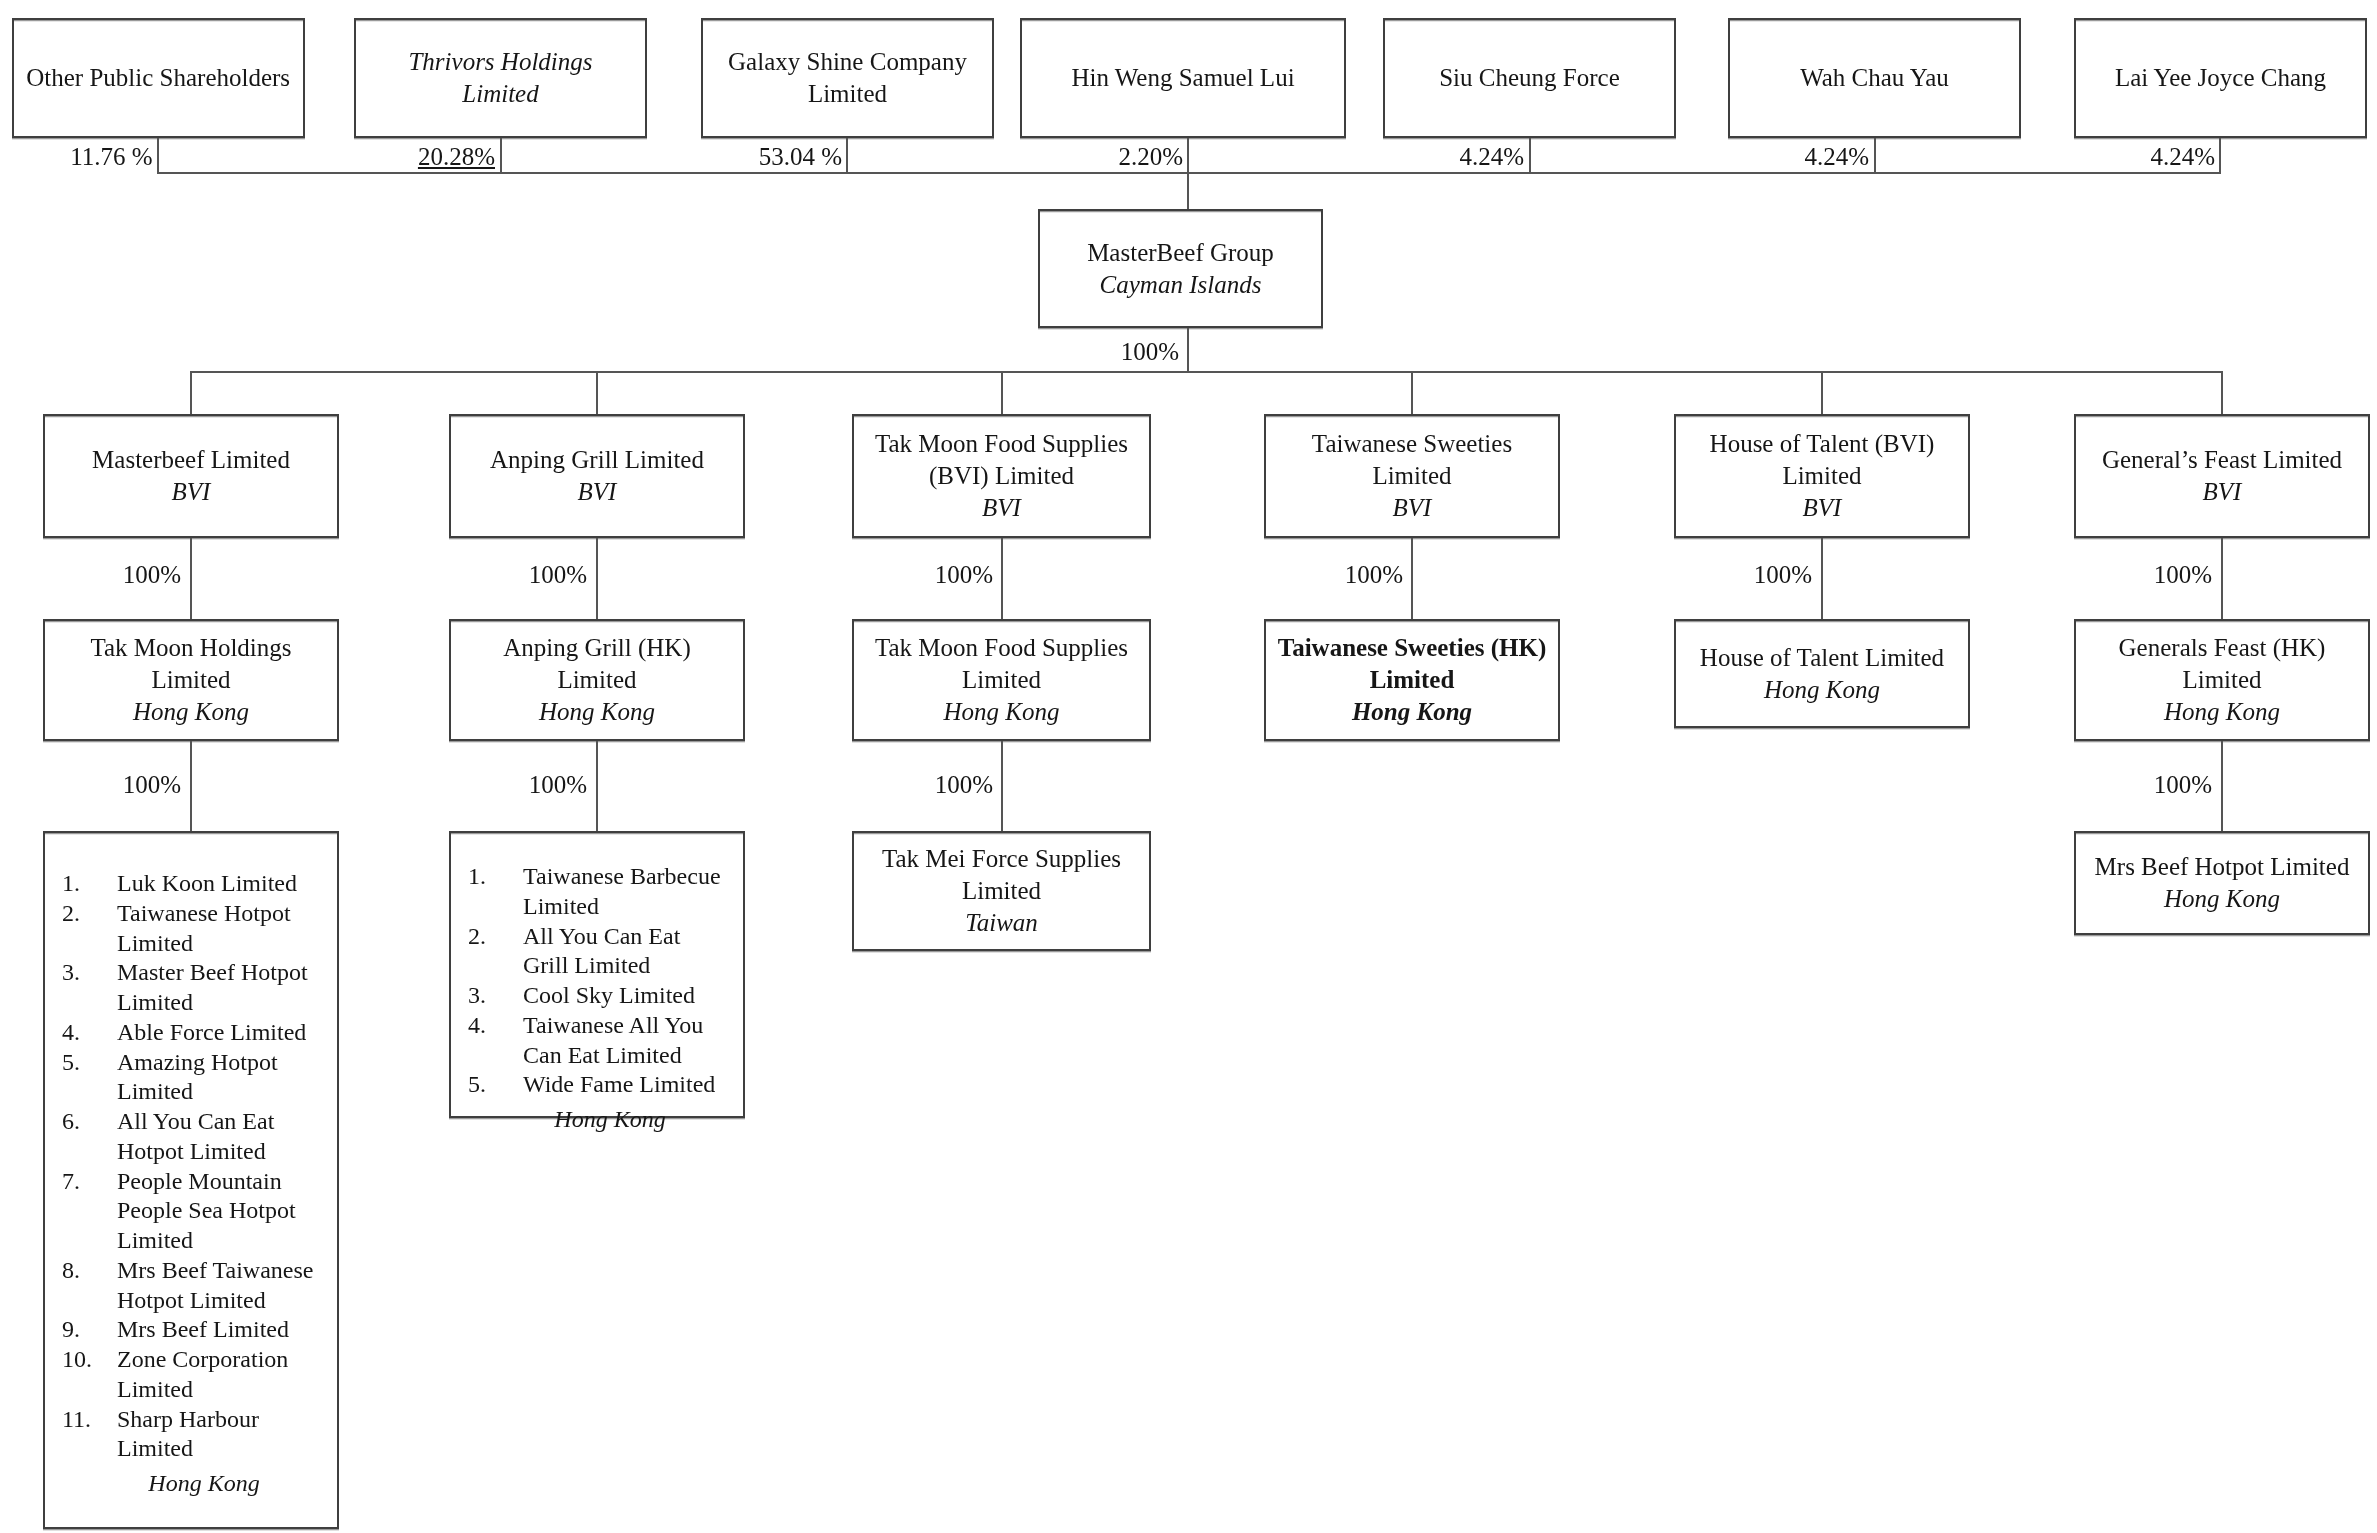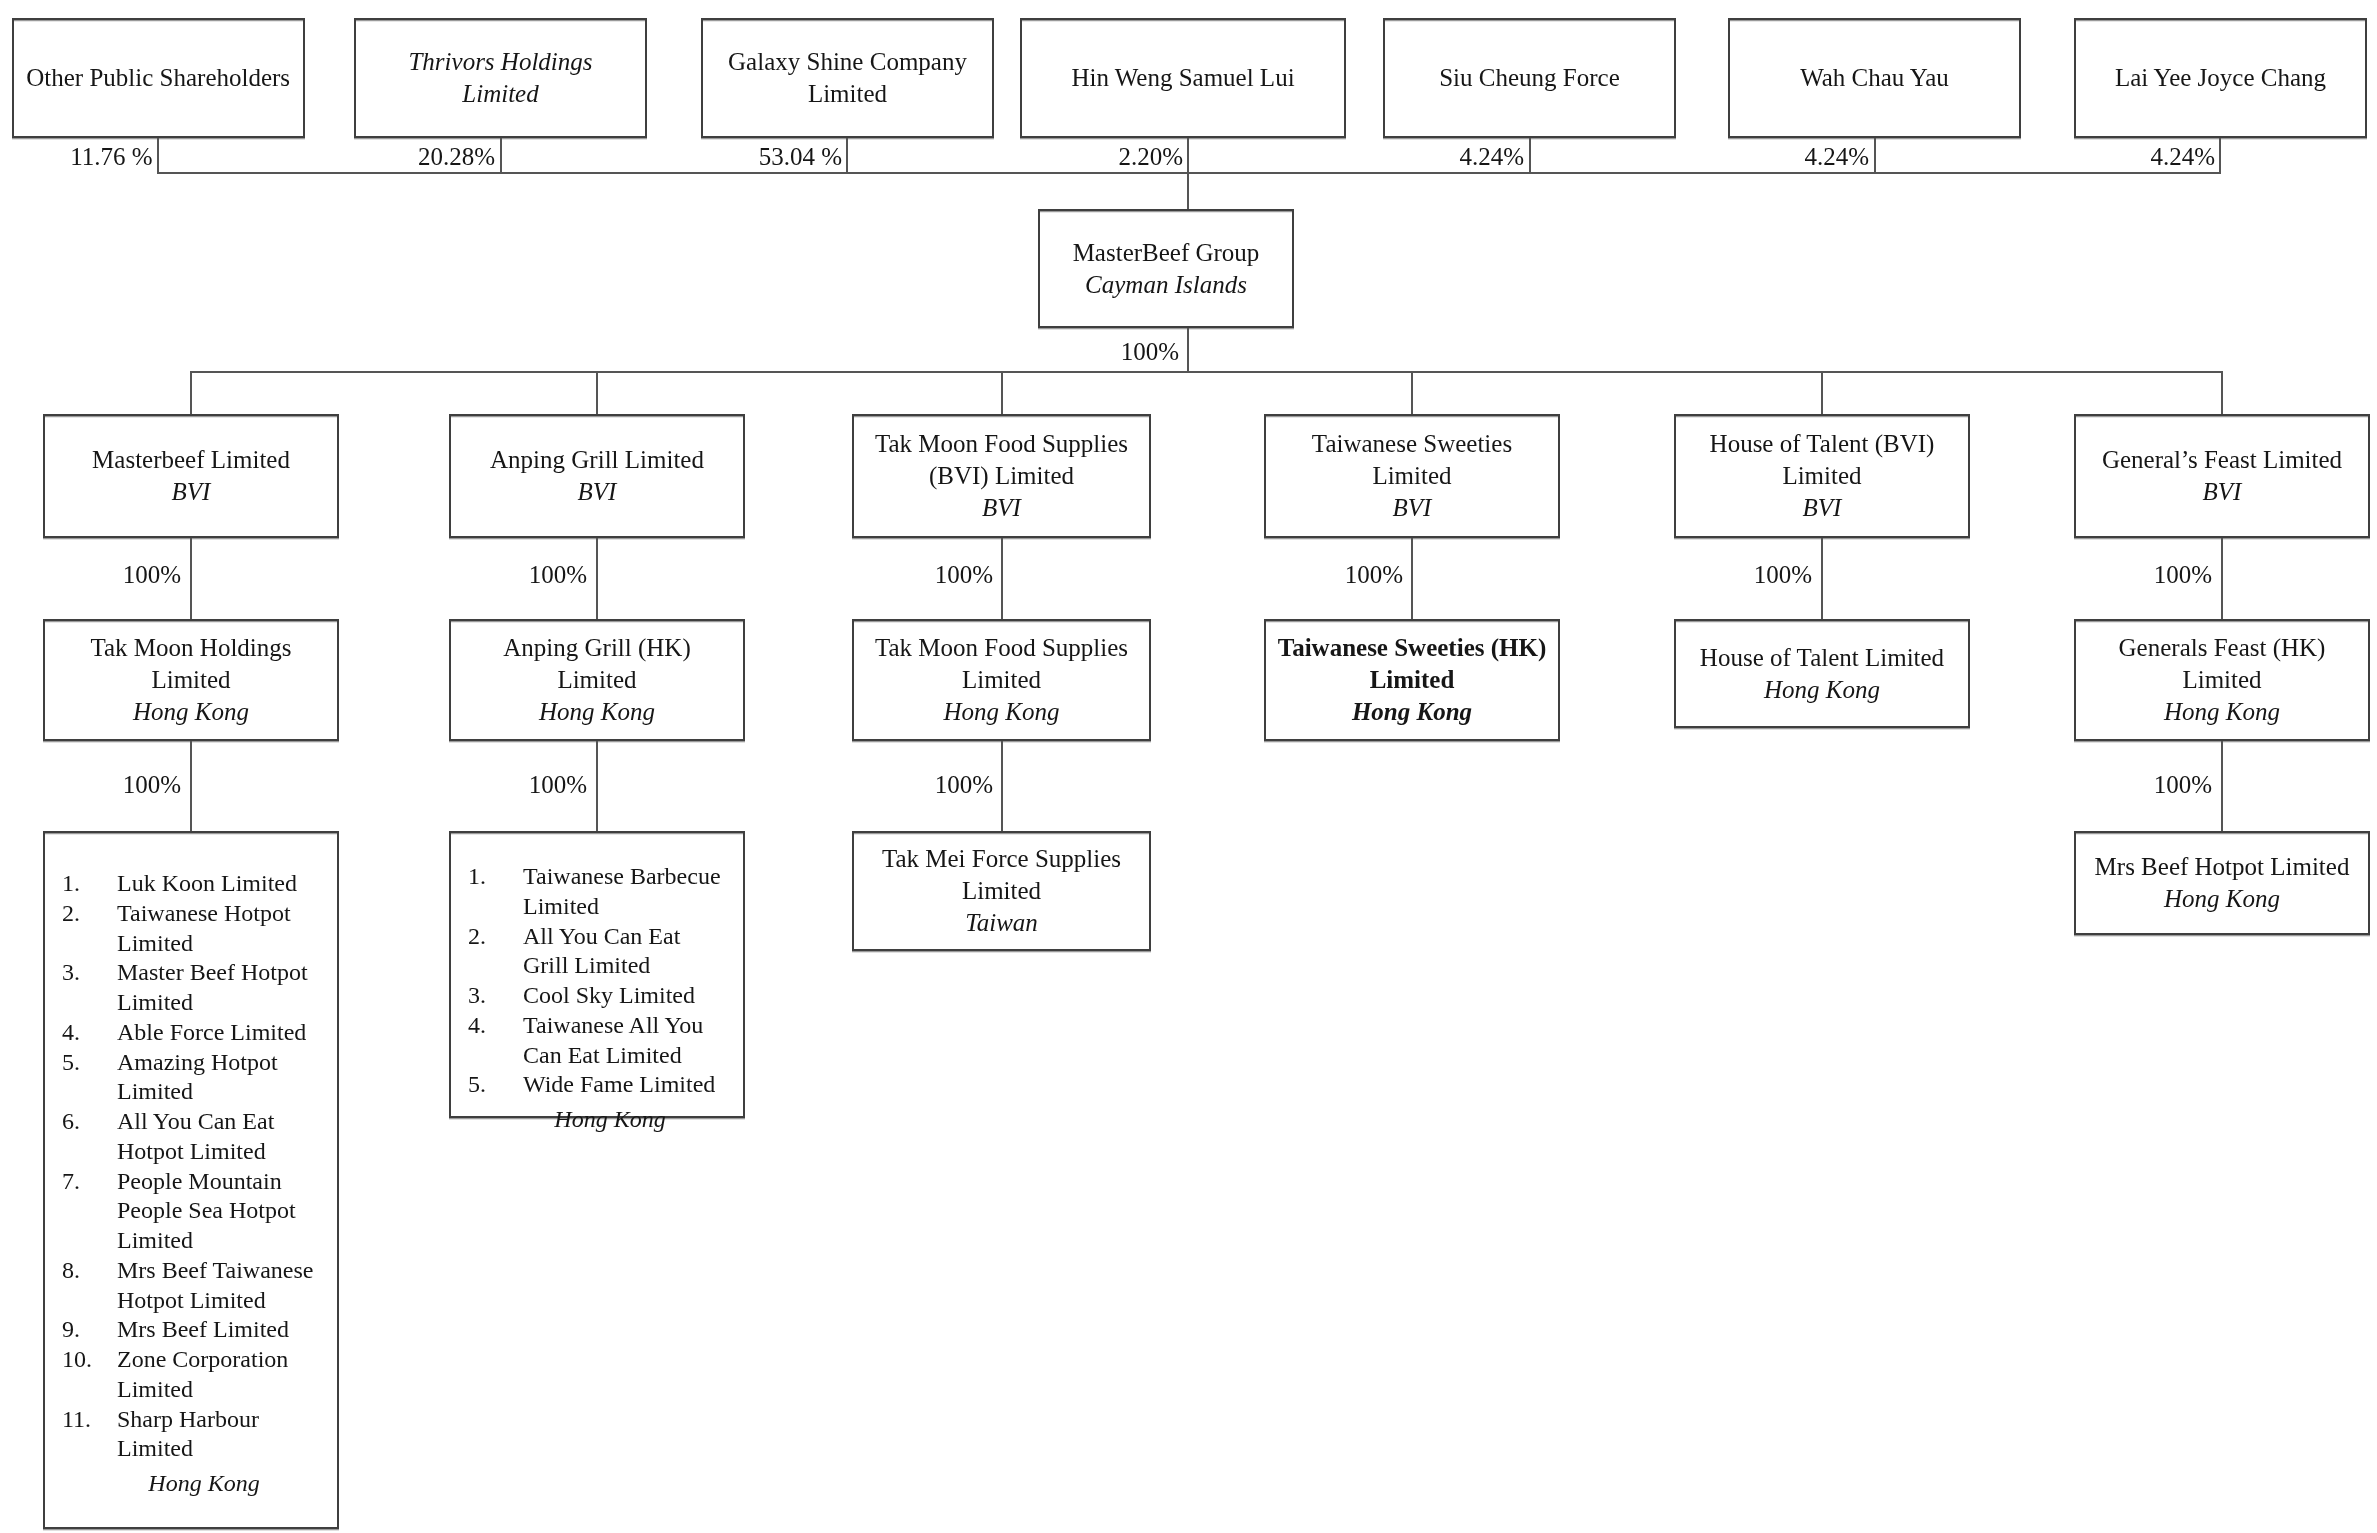--- a/index.html
+++ b/index.html
@@ -61,39 +61,39 @@
     <div class="node-name">Siu Cheung Force</div>
   </div>
   <div class="node" style="left:1728px;top:18px;width:293px;height:120px;">
     <div class="node-name">Wah Chau Yau</div>
   </div>
   <div class="node" style="left:2074px;top:18px;width:293px;height:120px;">
     <div class="node-name">Lai Yee Joyce Chang</div>
   </div>
 
   <div class="pct" style="left:-3.3px;top:142px;">11.76 %</div>
-  <div class="pct" style="left:339px;top:142px;">20.28%</div>
+  <div class="pct" style="left:339px;top:142px;text-decoration:underline;">20.28%</div>
   <div class="pct" style="left:686px;top:142px;">53.04 %</div>
   <div class="pct" style="left:1027px;top:142px;">2.20%</div>
   <div class="pct" style="left:1368px;top:142px;">4.24%</div>
   <div class="pct" style="left:1713px;top:142px;">4.24%</div>
   <div class="pct" style="left:2059px;top:142px;">4.24%</div>
 
   <div class="vline" style="left:157px;top:138px;height:36px;"></div>
   <div class="vline" style="left:500px;top:138px;height:36px;"></div>
   <div class="vline" style="left:846px;top:138px;height:36px;"></div>
   <div class="vline" style="left:1187px;top:138px;height:36px;"></div>
   <div class="vline" style="left:1529px;top:138px;height:36px;"></div>
   <div class="vline" style="left:1874px;top:138px;height:36px;"></div>
   <div class="vline" style="left:2219px;top:138px;height:36px;"></div>
 
   <div class="hline" style="left:157px;top:172px;width:2064px;"></div>
   <div class="vline" style="left:1187px;top:172px;height:37px;"></div>
 
-  <div class="node" style="left:1038px;top:209px;width:256px;height:119px;">
+  <div class="node" style="left:1038px;top:209px;width:285px;height:119px;">
     <div class="node-name">MasterBeef Group</div>
     <div class="jurisdiction">Cayman Islands</div>
   </div>
   <div class="own" style="left:1068px;top:337px;">100%</div>
   <div class="vline" style="left:1187px;top:328px;height:44px;"></div>
 
   <div class="hline" style="left:190px;top:371px;width:2032px;"></div>
   <div class="vline" style="left:190px;top:371px;height:44px;"></div>
   <div class="vline" style="left:596px;top:371px;height:44px;"></div>
   <div class="vline" style="left:1001px;top:371px;height:44px;"></div>

